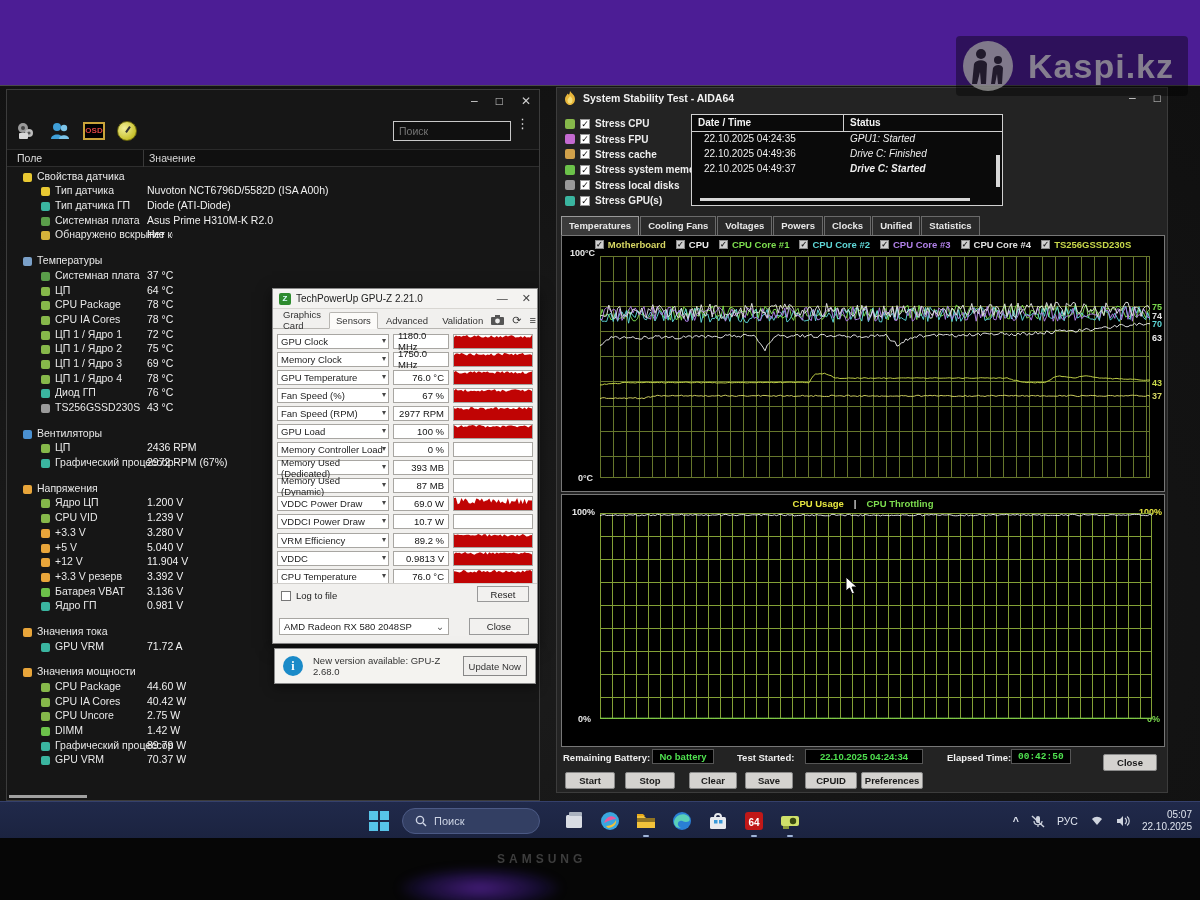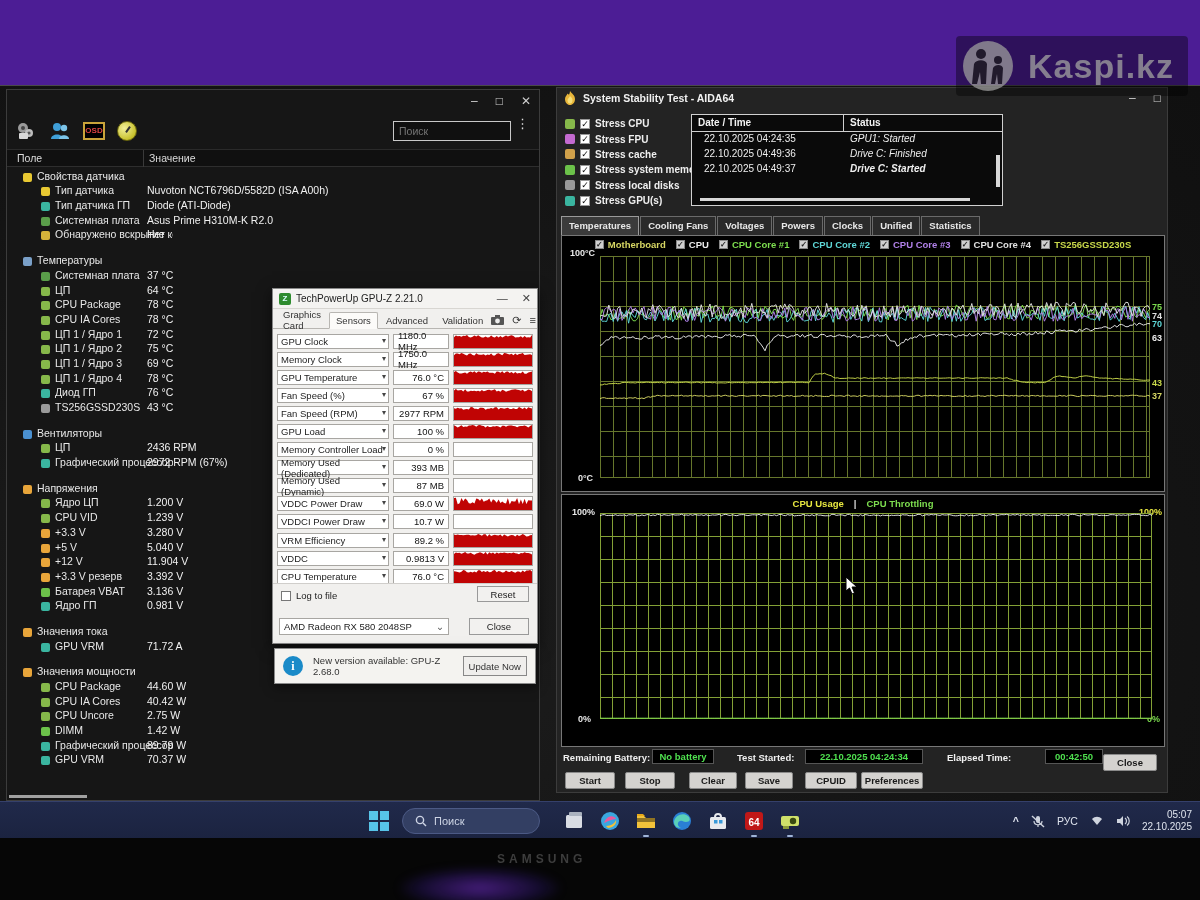--- a/index.html
+++ b/index.html
@@ -711,21 +711,21 @@
             </svg>
         </div>
       </div>
 
       <div class="sst-footer">
         <span class="sf-label" style="left:6px;">Remaining Battery:</span>
         <span class="sf-box" style="left:95px; min-width:62px;">No battery</span>
         <span class="sf-label" style="left:180px;">Test Started:</span>
         <span class="sf-box" style="left:248px; min-width:118px;">22.10.2025 04:24:34</span>
         <span class="sf-label" style="left:390px;">Elapsed Time:</span>
-        <span class="sf-box" style="left:488px; min-width:58px;">00:42:50</span>
+        <span class="sf-box" style="left:454px; min-width:58px;font-family:Liberation Mono, monospace;">00:42:50</span>
       </div>
       <span class="sst-btn" style="right:10px; top:666px; width:54px;">Close</span>
       <div id="sst-buttons">
           <span class="sst-btn" style="left: 8px; top: 684px; width: 50px;">Start</span>
           <span class="sst-btn" style="left: 68px; top: 684px; width: 50px;">Stop</span>
           <span class="sst-btn" style="left: 132px; top: 684px; width: 48px;">Clear</span>
           <span class="sst-btn" style="left: 188px; top: 684px; width: 48px;">Save</span>
           <span class="sst-btn" style="left: 248px; top: 684px; width: 52px;">CPUID</span>
           <span class="sst-btn" style="left: 304px; top: 684px; width: 62px;">Preferences</span>
         </div>

